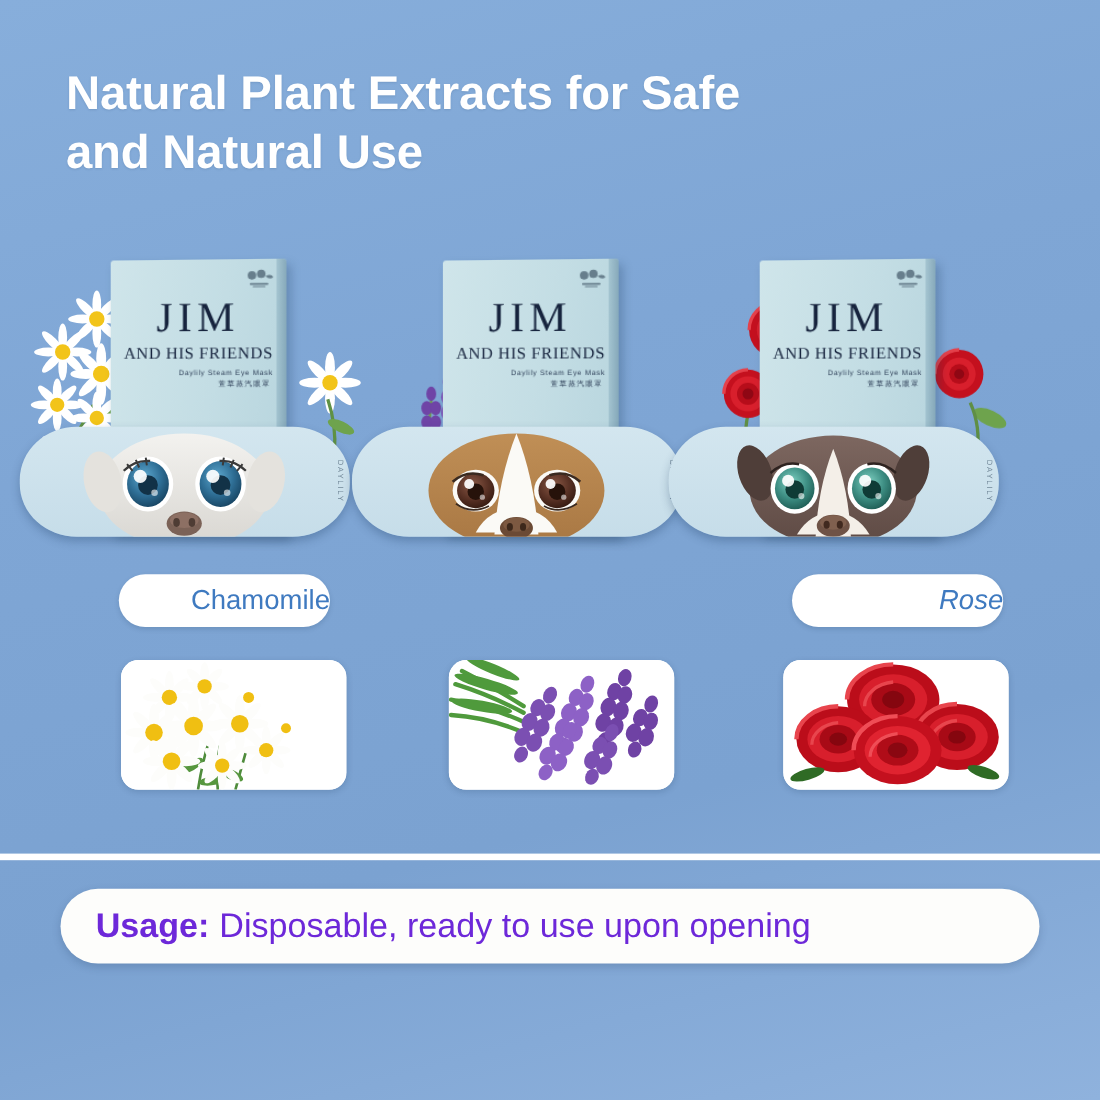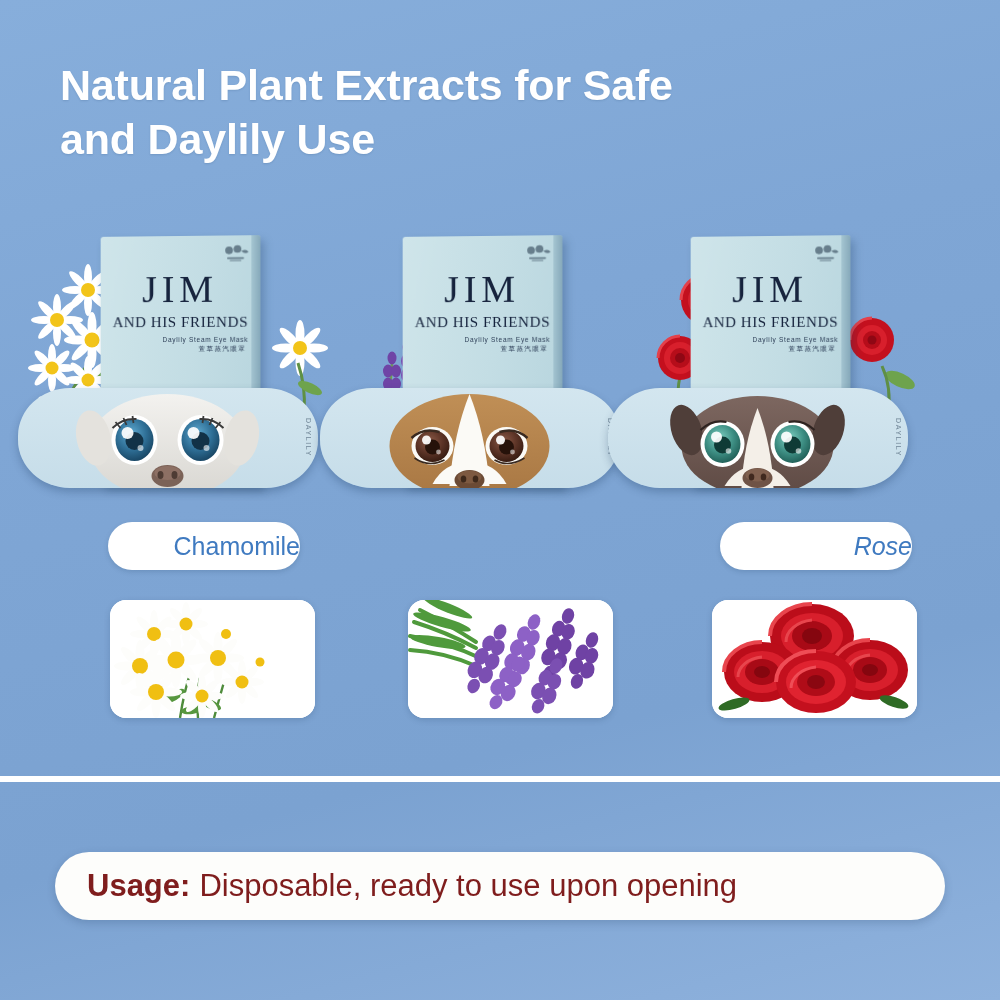--- a/index.html
+++ b/index.html
@@ -87,37 +87,37 @@
   .card{position:absolute;top:0;width:205px;height:118px;border-radius:16px;
     background:#ffffff;overflow:hidden;box-shadow:0 2px 6px rgba(30,60,95,.2);}
   .card.k0{left:110px}.card.k1{left:408px}.card.k2{left:712px}
   .card svg{display:block;width:100%;height:100%}
 
   
   .divider{position:absolute;left:0;top:776px;width:1000px;height:6px;background:#ffffff;}
 
   
   .usage{
-    position:absolute;left:55px;top:852px;width:890px;height:68px;
+    position:absolute;left:55px;top:808px;width:890px;height:68px;
     background:#fdfdfb;border-radius:34px;
     box-shadow:0 3px 8px rgba(30,60,95,.22);
     display:flex;align-items:center;
     padding-left:32px;box-sizing:border-box;
-    color:#7f1d1d;font-size:31px;white-space:nowrap;
+    color:#6d28d9;font-size:31px;white-space:nowrap;
   }
   .usage .lbl{font-weight:700;margin-right:9px;}
 </style>
 </head>
 <body>
 
 <div class="stage">
 
   <div class="headline">
     <span class="ln">Natural Plant Extracts for Safe</span>
-    <span class="ln">and Daylily Use</span>
+    <span class="ln">and Natural Use</span>
   </div>
 
   <div class="products">
 
     <div class="prod c0">
 
       <svg class="flora" viewBox="0 0 333 300">
         <g>
           <path d="M55 175 L75 140 M60 185 L95 160 M70 195 L100 185" stroke="#5f9144" stroke-width="3" fill="none"></path>
           <g fill="#6ea34d">

